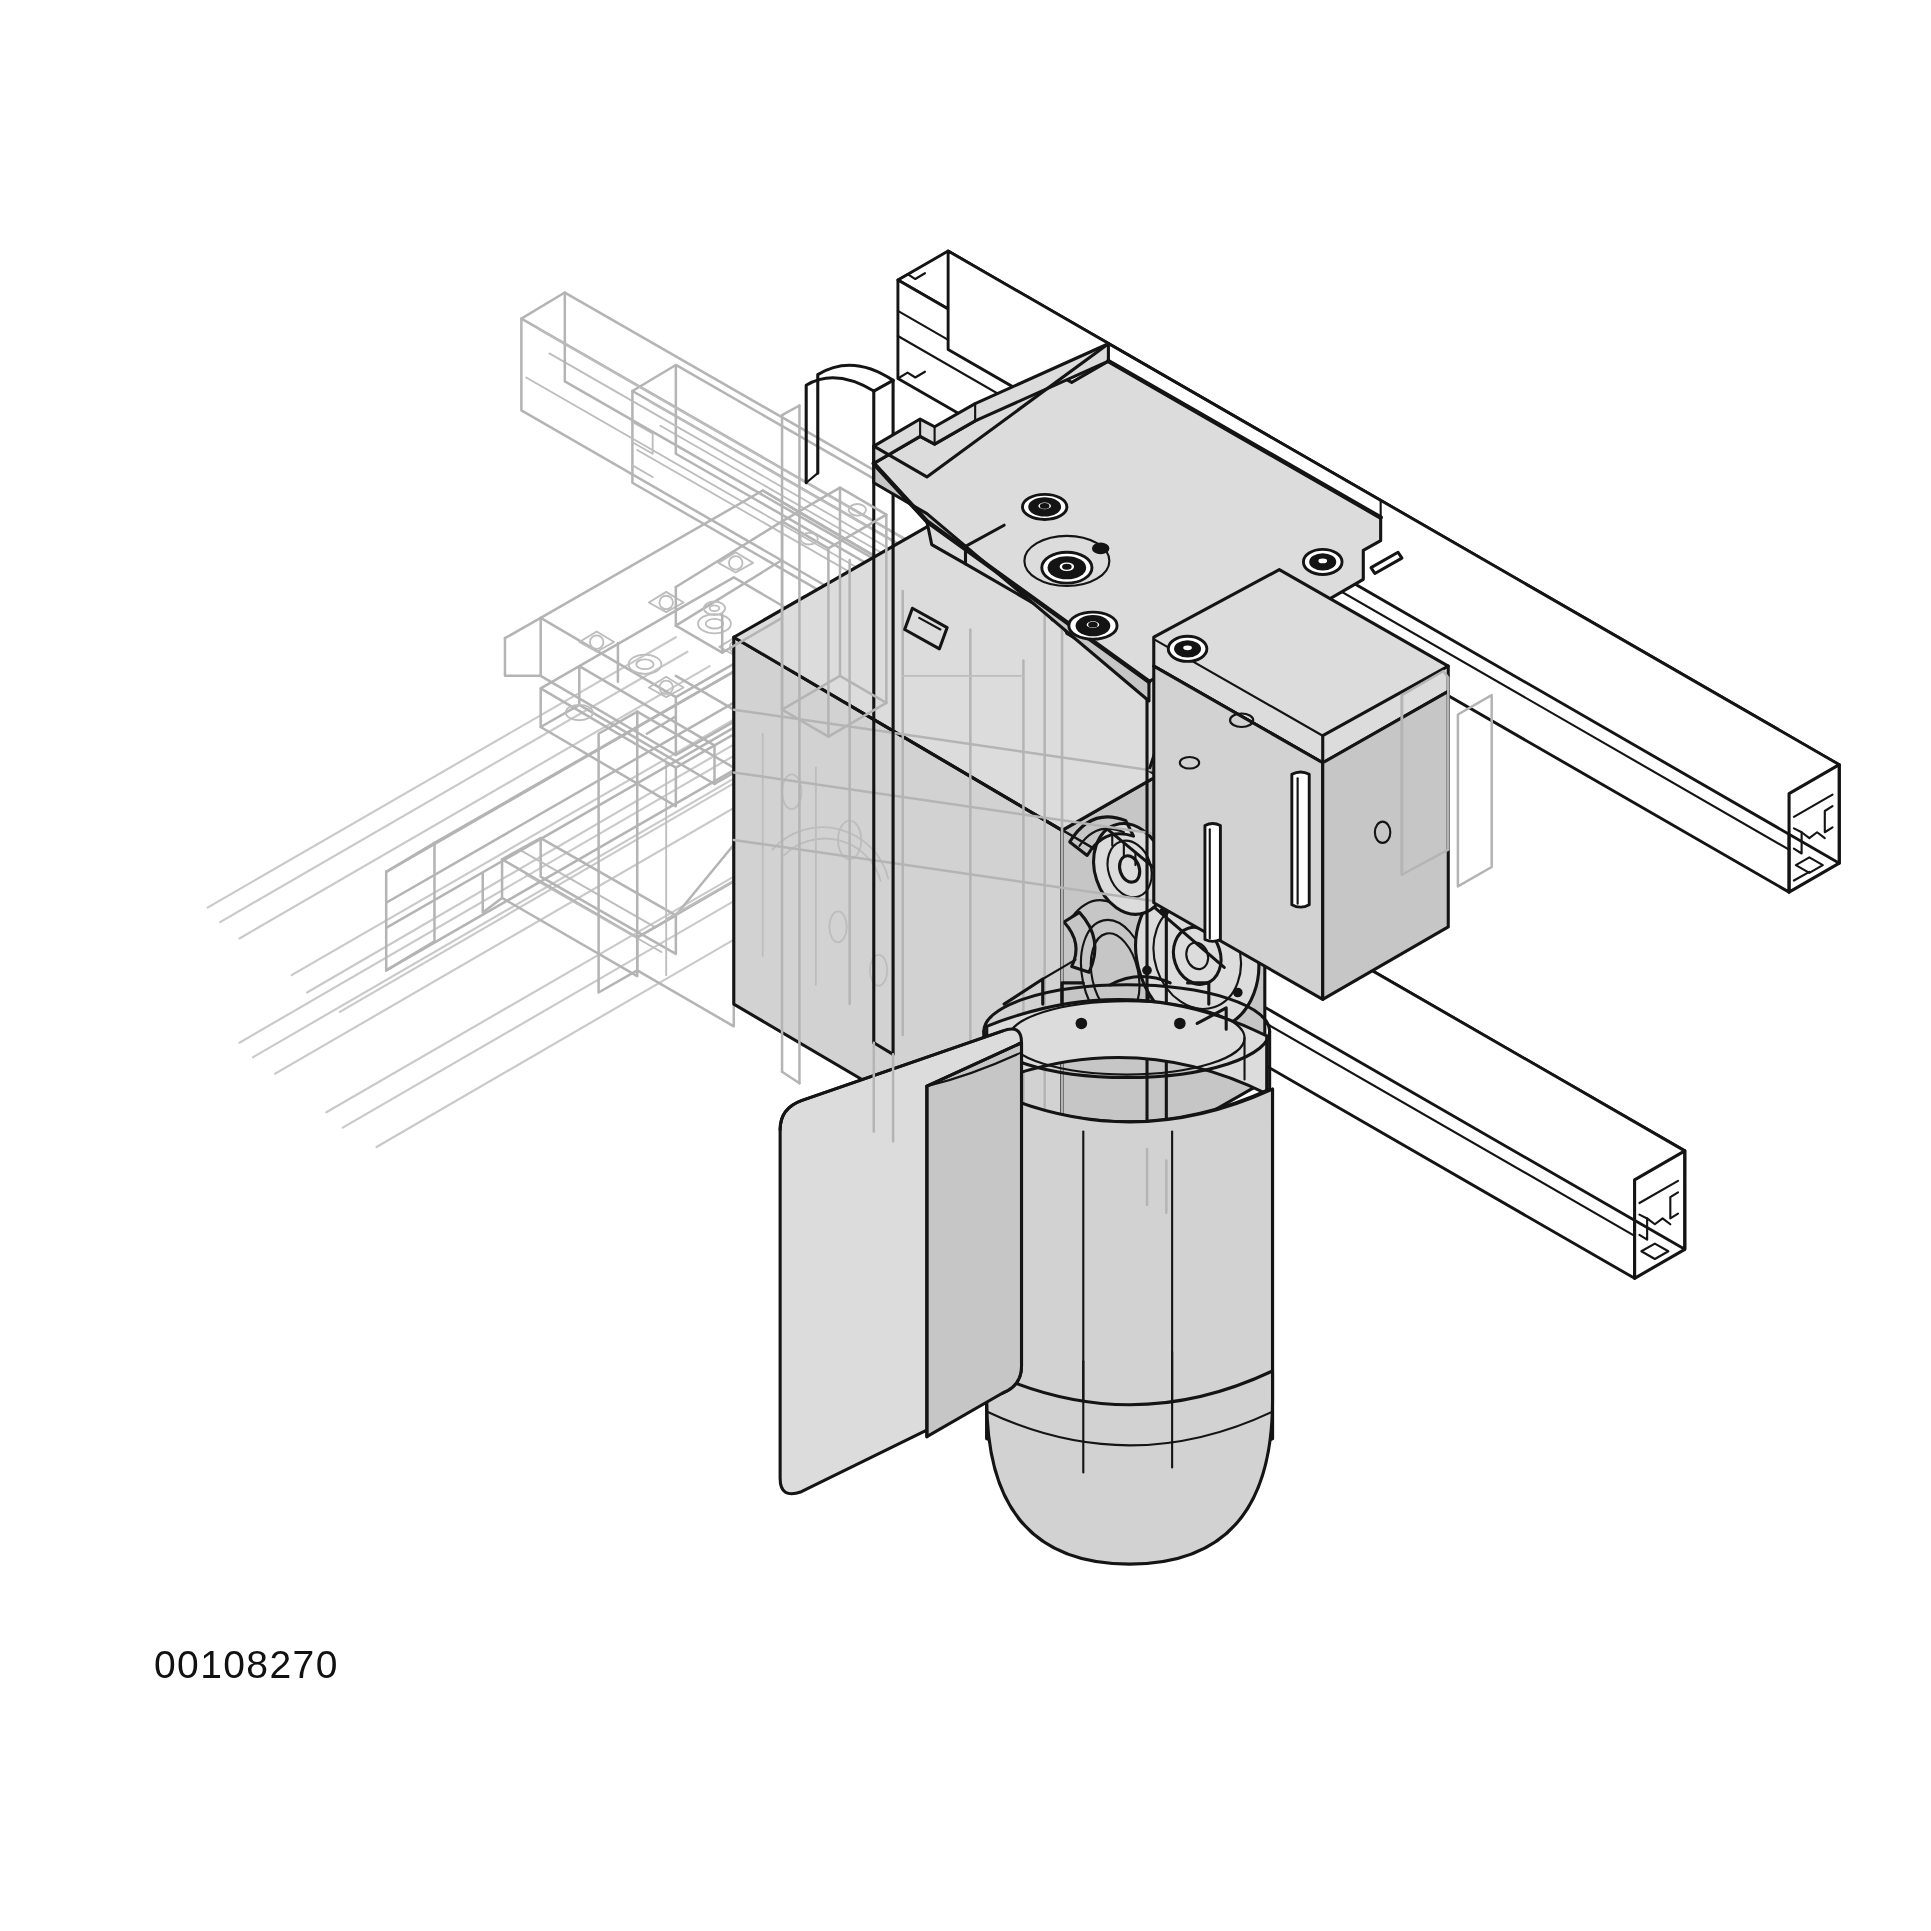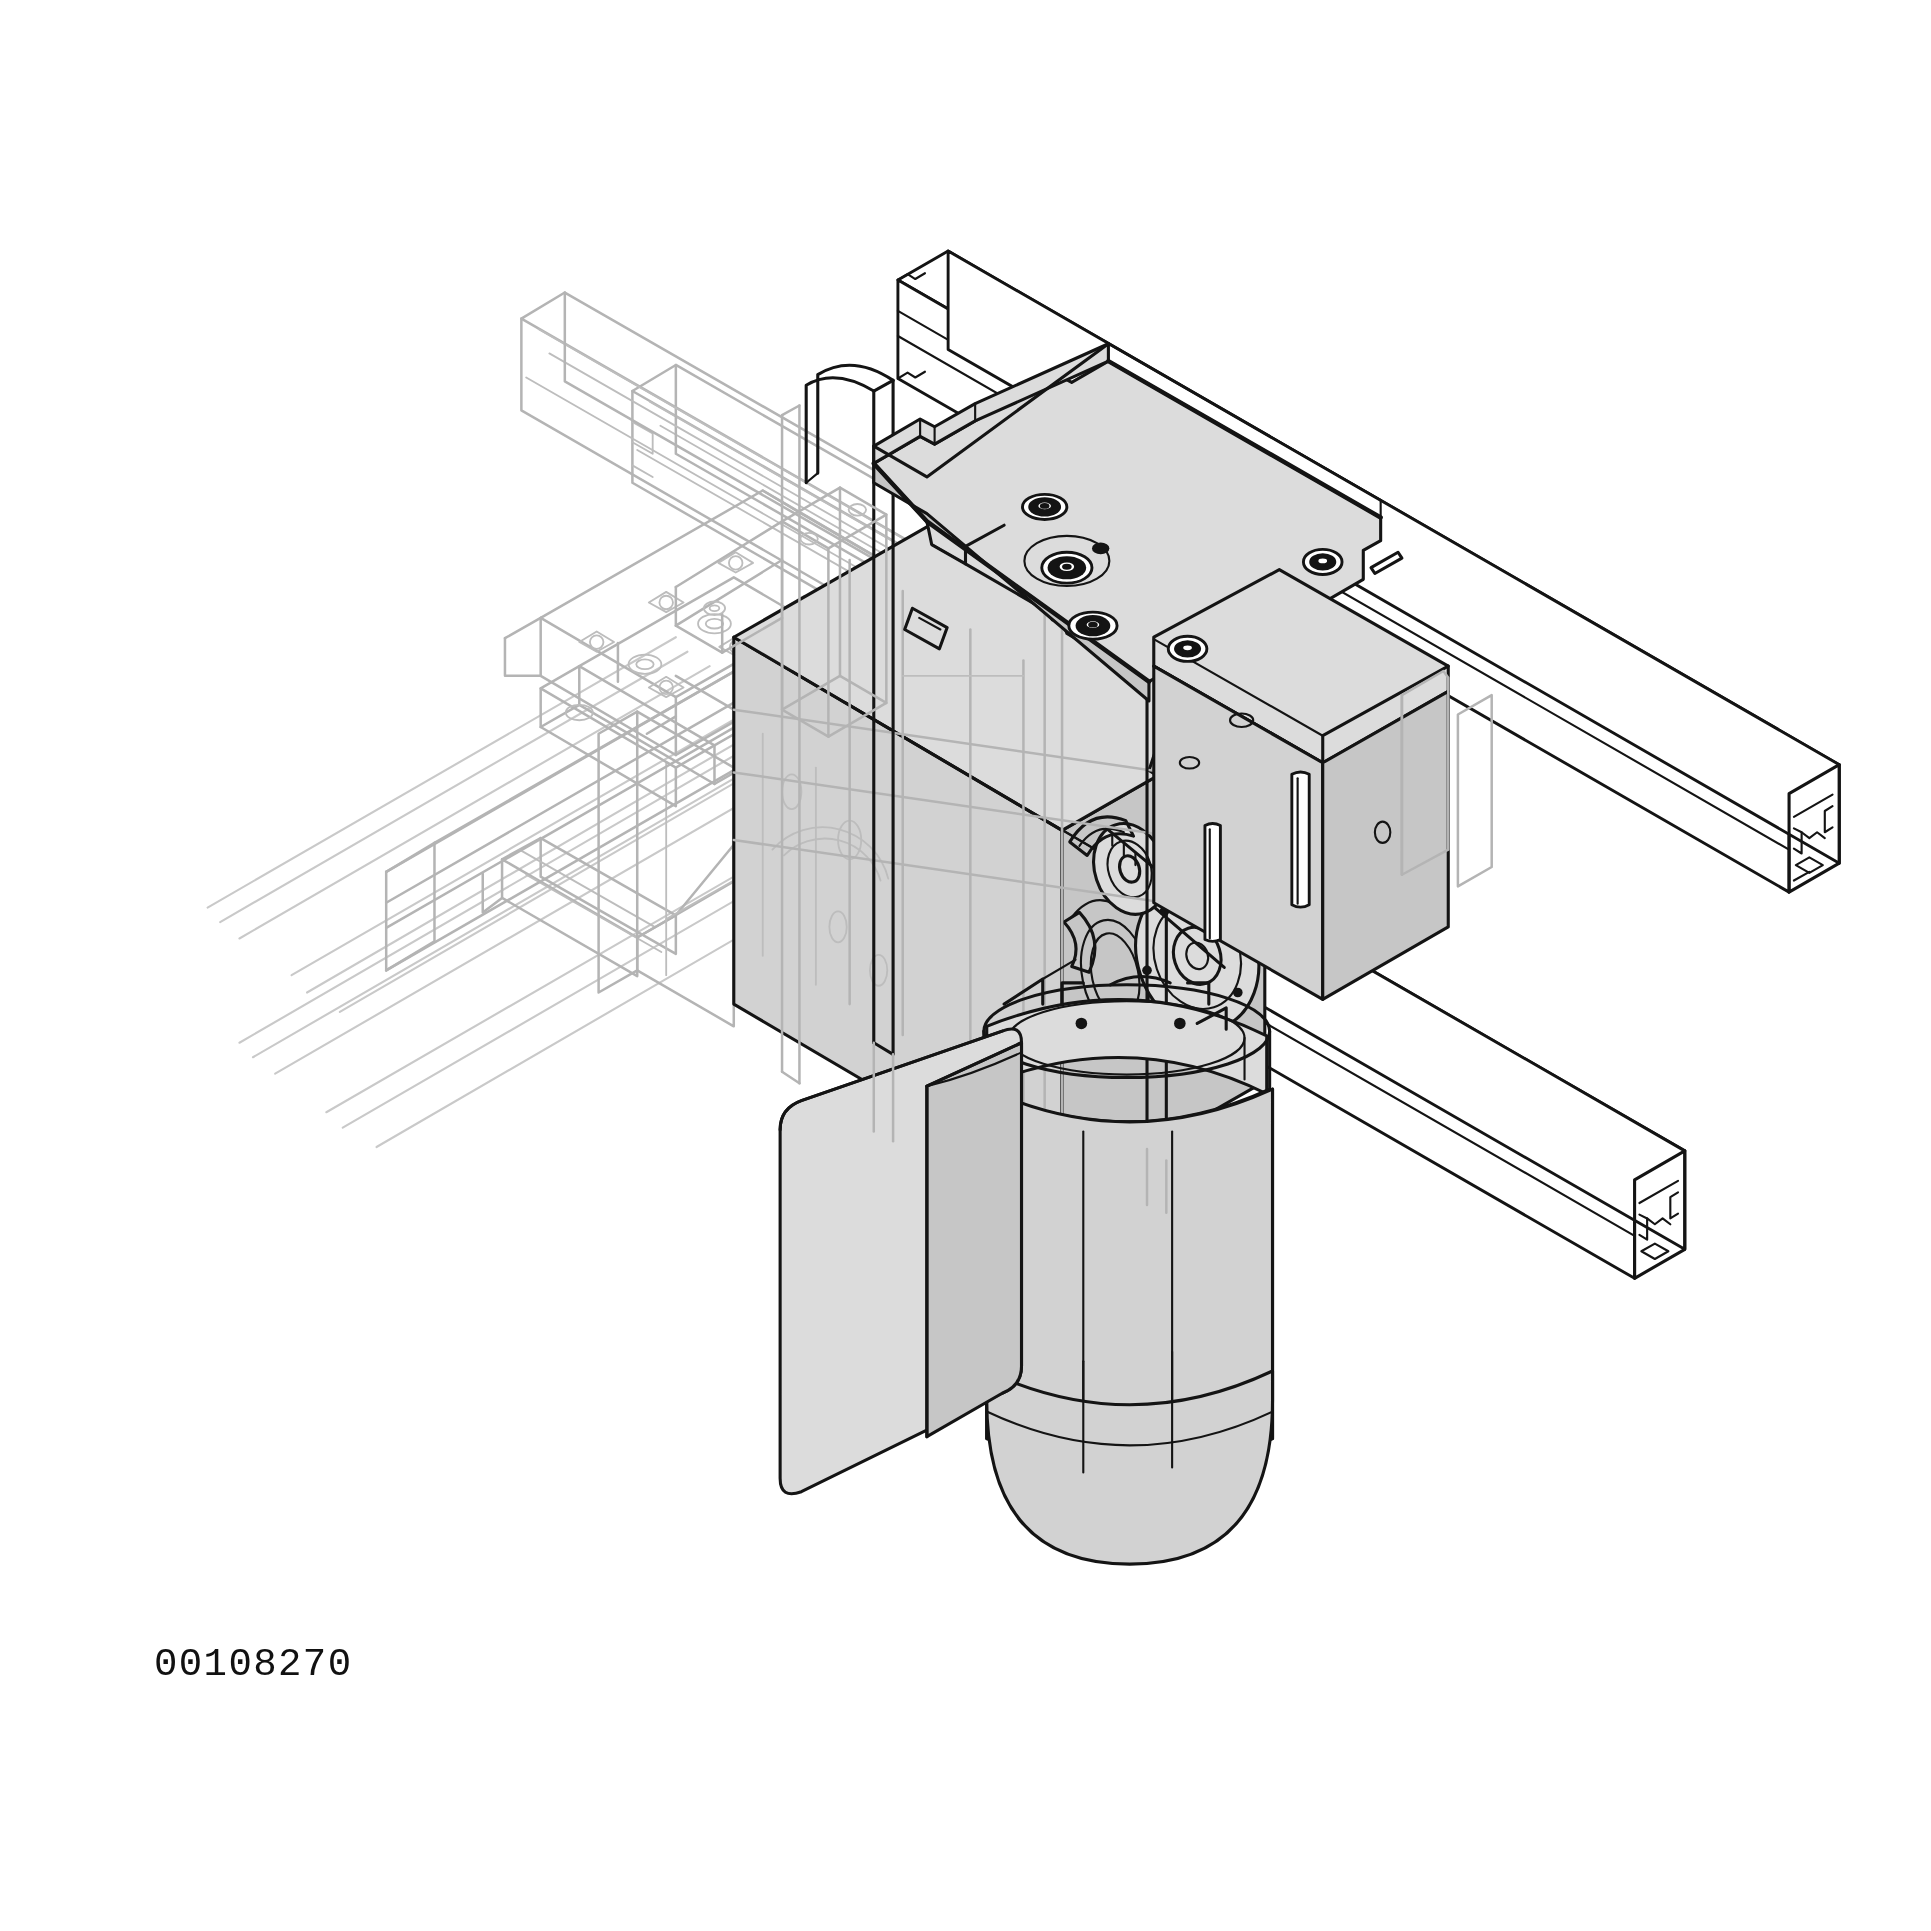--- a/index.html
+++ b/index.html
@@ -1,21 +1,21 @@
 <!DOCTYPE html>
 <html><head>
 <meta charset="utf-8">
 <style>
   html,body{margin:0;padding:0;background:#ffffff;}
   body{width:1931px;height:1931px;overflow:hidden;
        font-family:"Liberation Serif",serif;}
   #sheet{position:relative;width:1931px;height:1931px;background:#fff;}
   #drawing{position:absolute;left:0;top:0;width:1931px;height:1931px;}
   #partnum{position:absolute;left:154px;top:1643px;
-           font-family:Liberation Mono, monospace;
+           font-family:Liberation Sans, sans-serif;
            font-size:39px;letter-spacing:1.4px;color:#111;
            white-space:nowrap;}
 </style>
 </head>
 <body>
 
 <div id="sheet">
 
   <svg id="drawing" viewBox="0 0 2000 2000">
     <defs>

